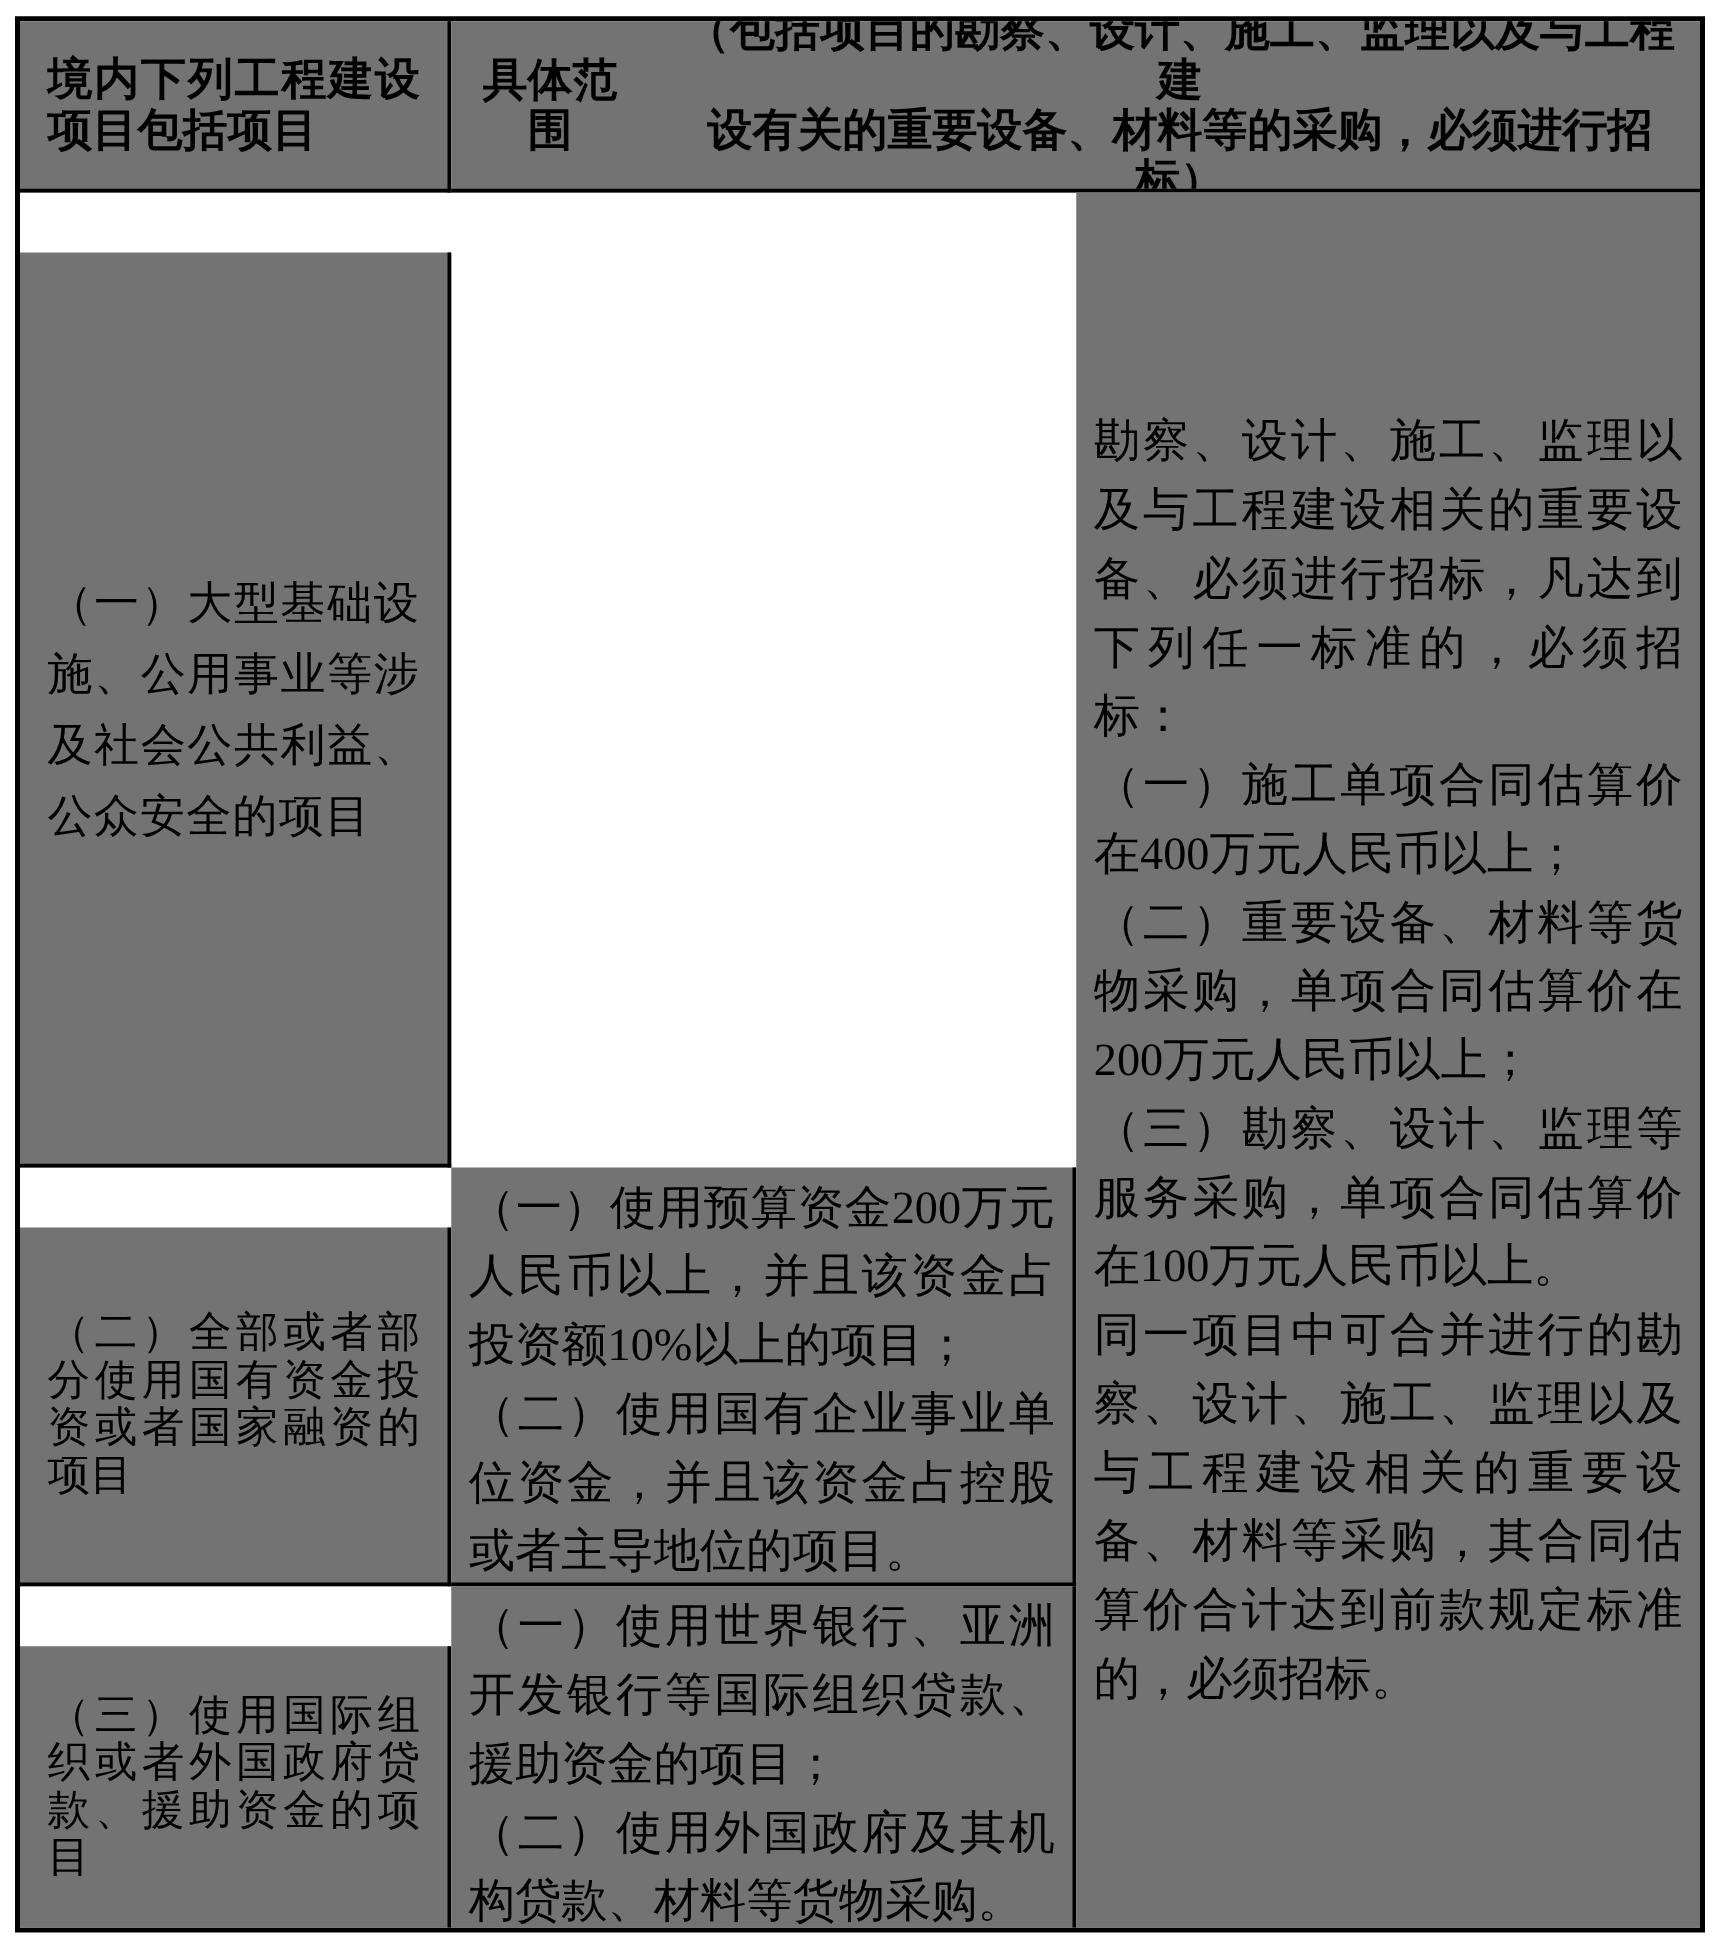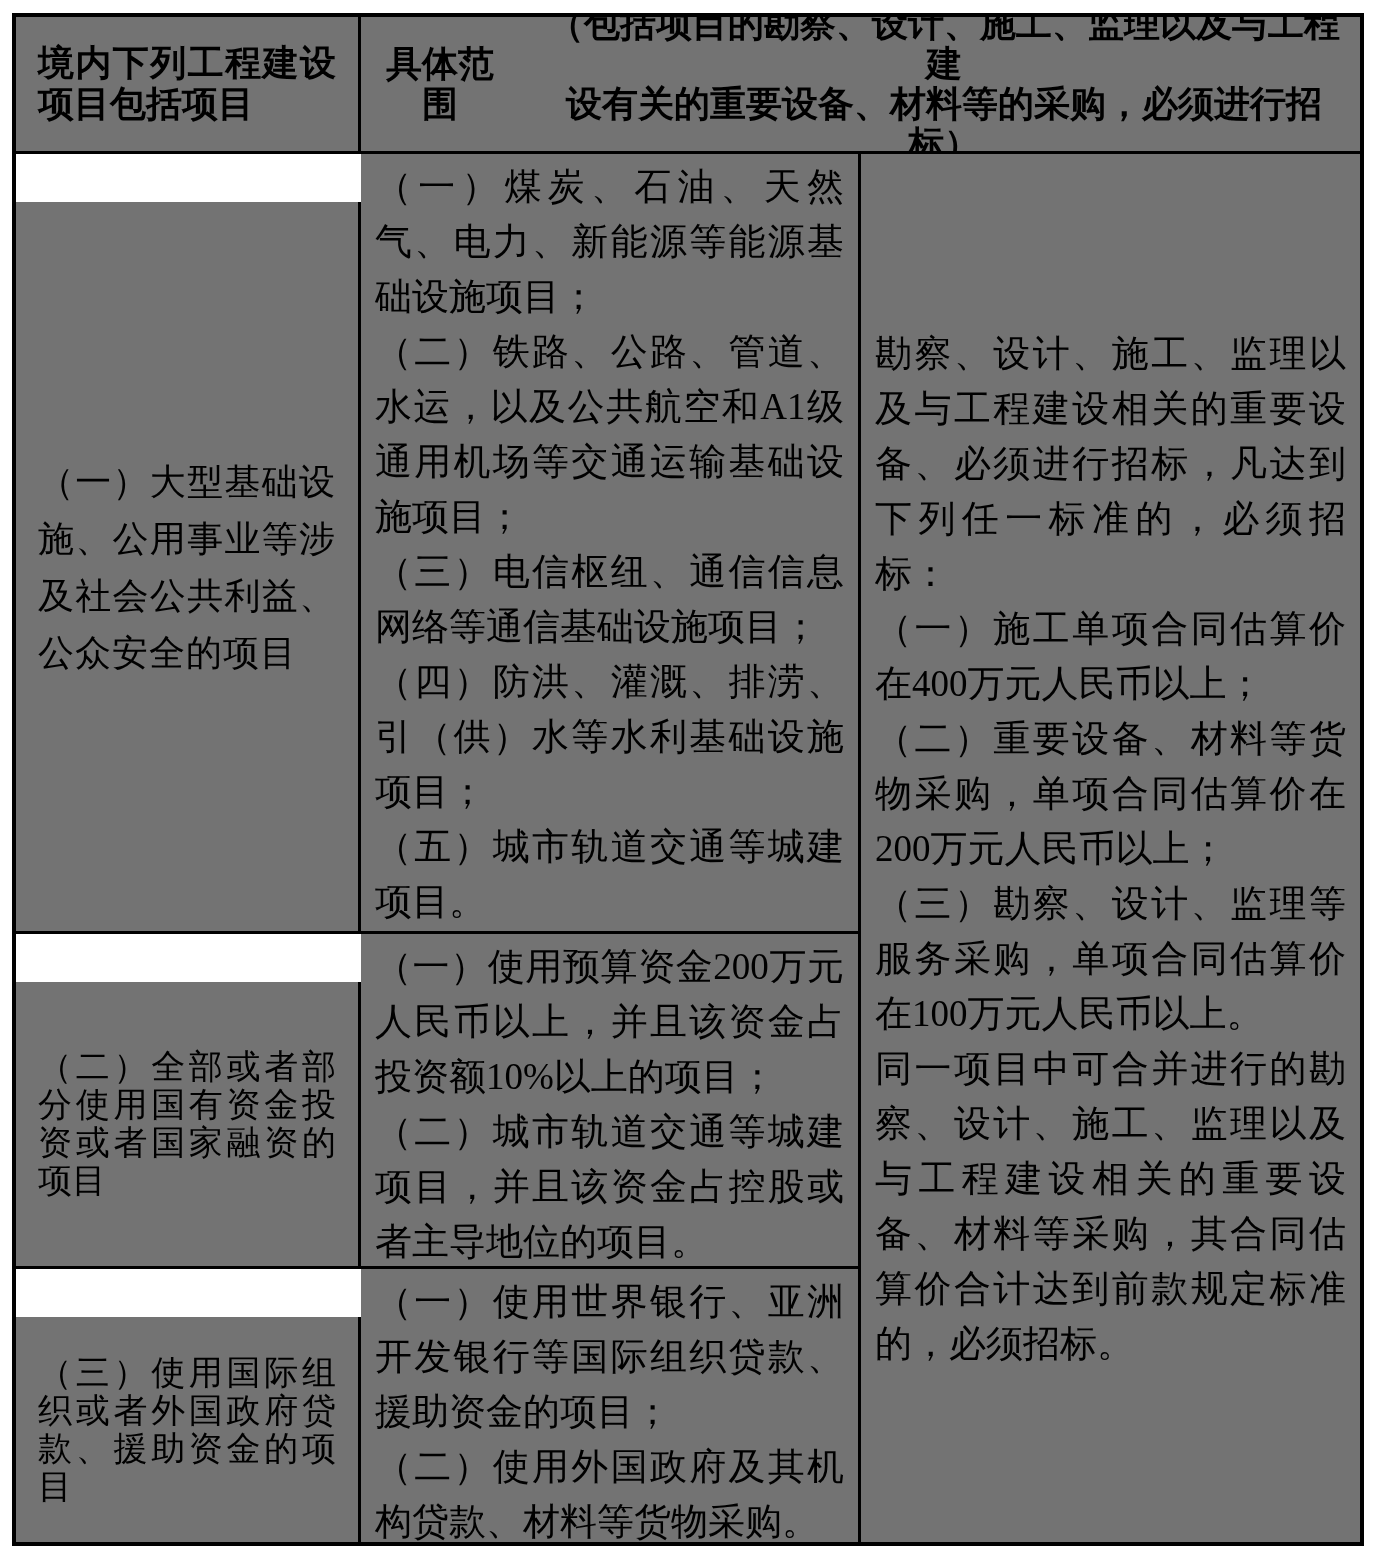--- a/index.html
+++ b/index.html
@@ -131,34 +131,27 @@
       <div>具体范围</div>
       <div>
           <div class="para">（包括项目的勘察、设计、施工、监理以及与工程建</div>
           <div class="para">设有关的重要设备、材料等的采购，必须进行招标）</div>
         </div>
     </div>
 
     <div class="cell cat cat-1 b-right b-bottom">
       <div>（一）大型基础设施、公用事业等涉及社会公共利益、公众安全的项目</div>
     </div>
-    <div class="cell items items-1 b-right b-bottom">
-        <p class="para">（一）煤炭、石油、天然气、电力、新能源等能源基础设施项目；</p>
-        <p class="para">（二）铁路、公路、管道、水运，以及公共航空和A1级通用机场等交通运输基础设施项目；</p>
-        <p class="para">（三）电信枢纽、通信信息网络等通信基础设施项目；</p>
-        <p class="para">（四）防洪、灌溉、排涝、引（供）水等水利基础设施项目；</p>
-        <p class="para">（五）城市轨道交通等城建项目。</p>
-      </div>
 
     <div class="cell cat cat-2 b-right b-bottom">
       <div>（二）全部或者部分使用国有资金投资或者国家融资的项目</div>
     </div>
     <div class="cell items items-2 b-right b-bottom">
         <p class="para">（一）使用预算资金200万元人民币以上，并且该资金占投资额10%以上的项目；</p>
-        <p class="para">（二）城市轨道交通等城建项目，并且该资金占控股或者主导地位的项目。</p>
+        <p class="para">（二）使用国有企业事业单位资金，并且该资金占控股或者主导地位的项目。</p>
       </div>
 
     <div class="cell cat cat-3 b-right">
       <div>（三）使用国际组织或者外国政府贷款、援助资金的项目</div>
     </div>
     <div class="cell items items-3 b-right">
         <p class="para">（一）使用世界银行、亚洲开发银行等国际组织贷款、援助资金的项目；</p>
         <p class="para">（二）使用外国政府及其机构贷款、材料等货物采购。</p>
       </div>
 

